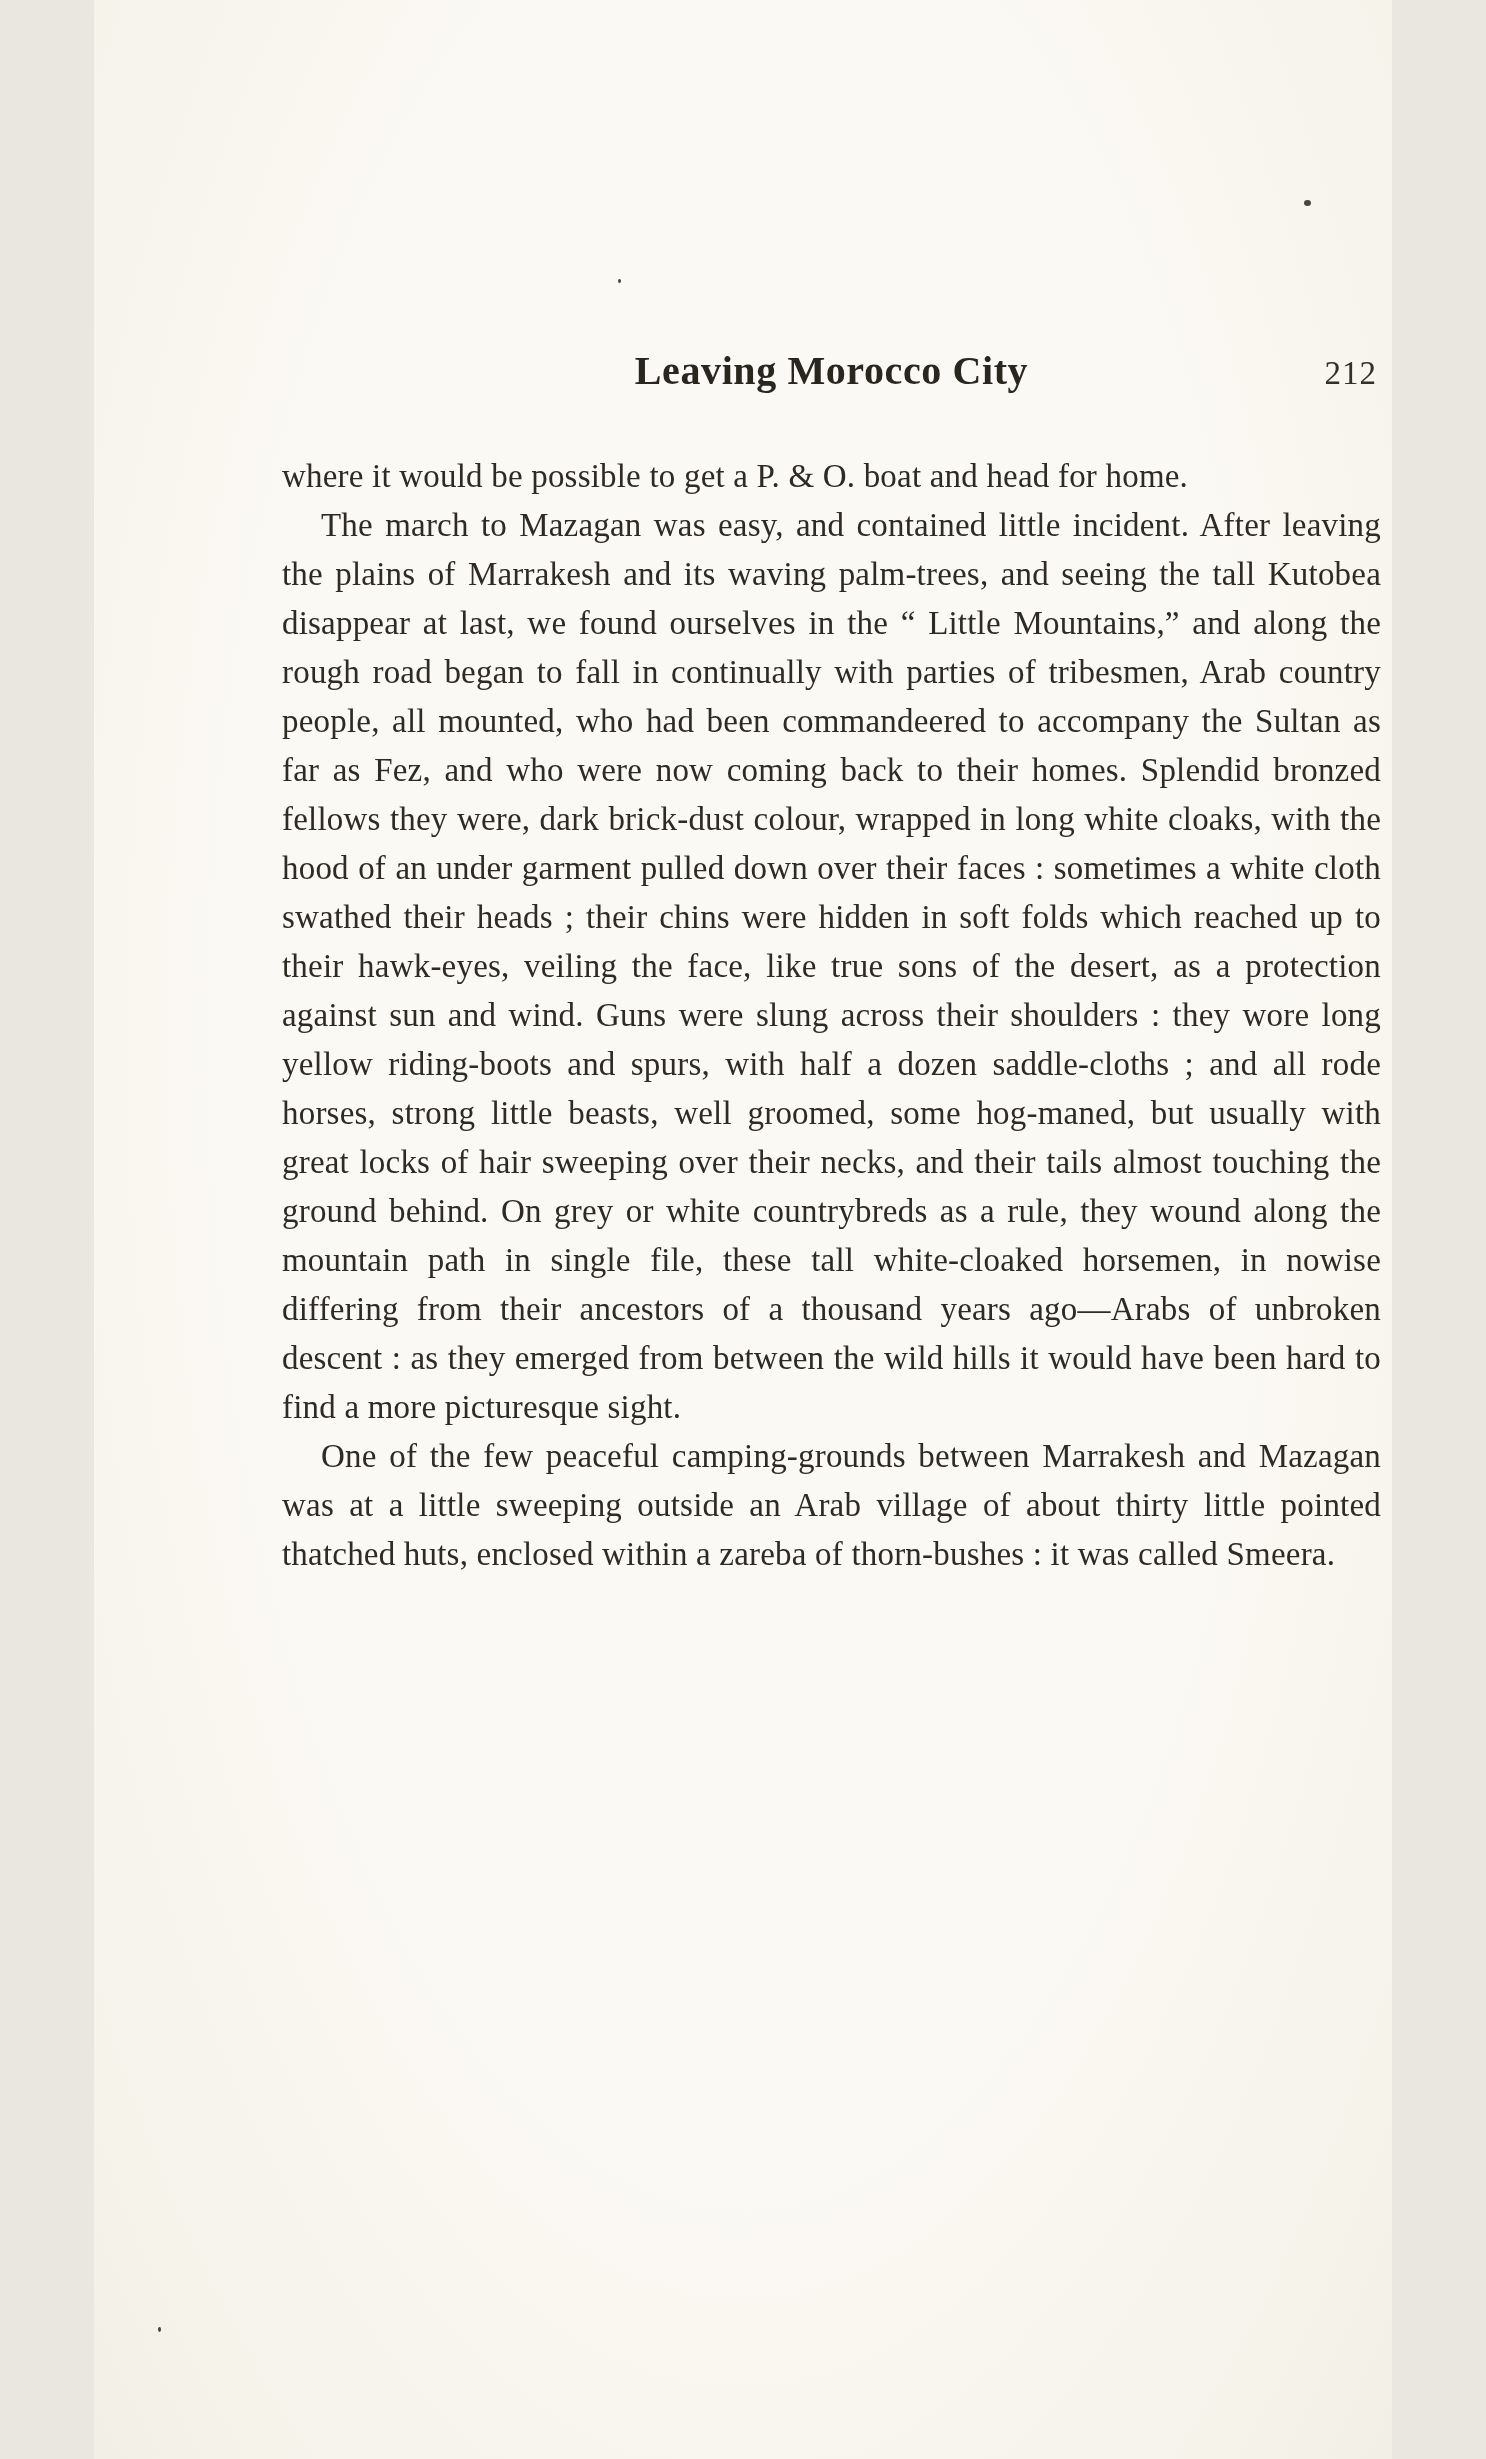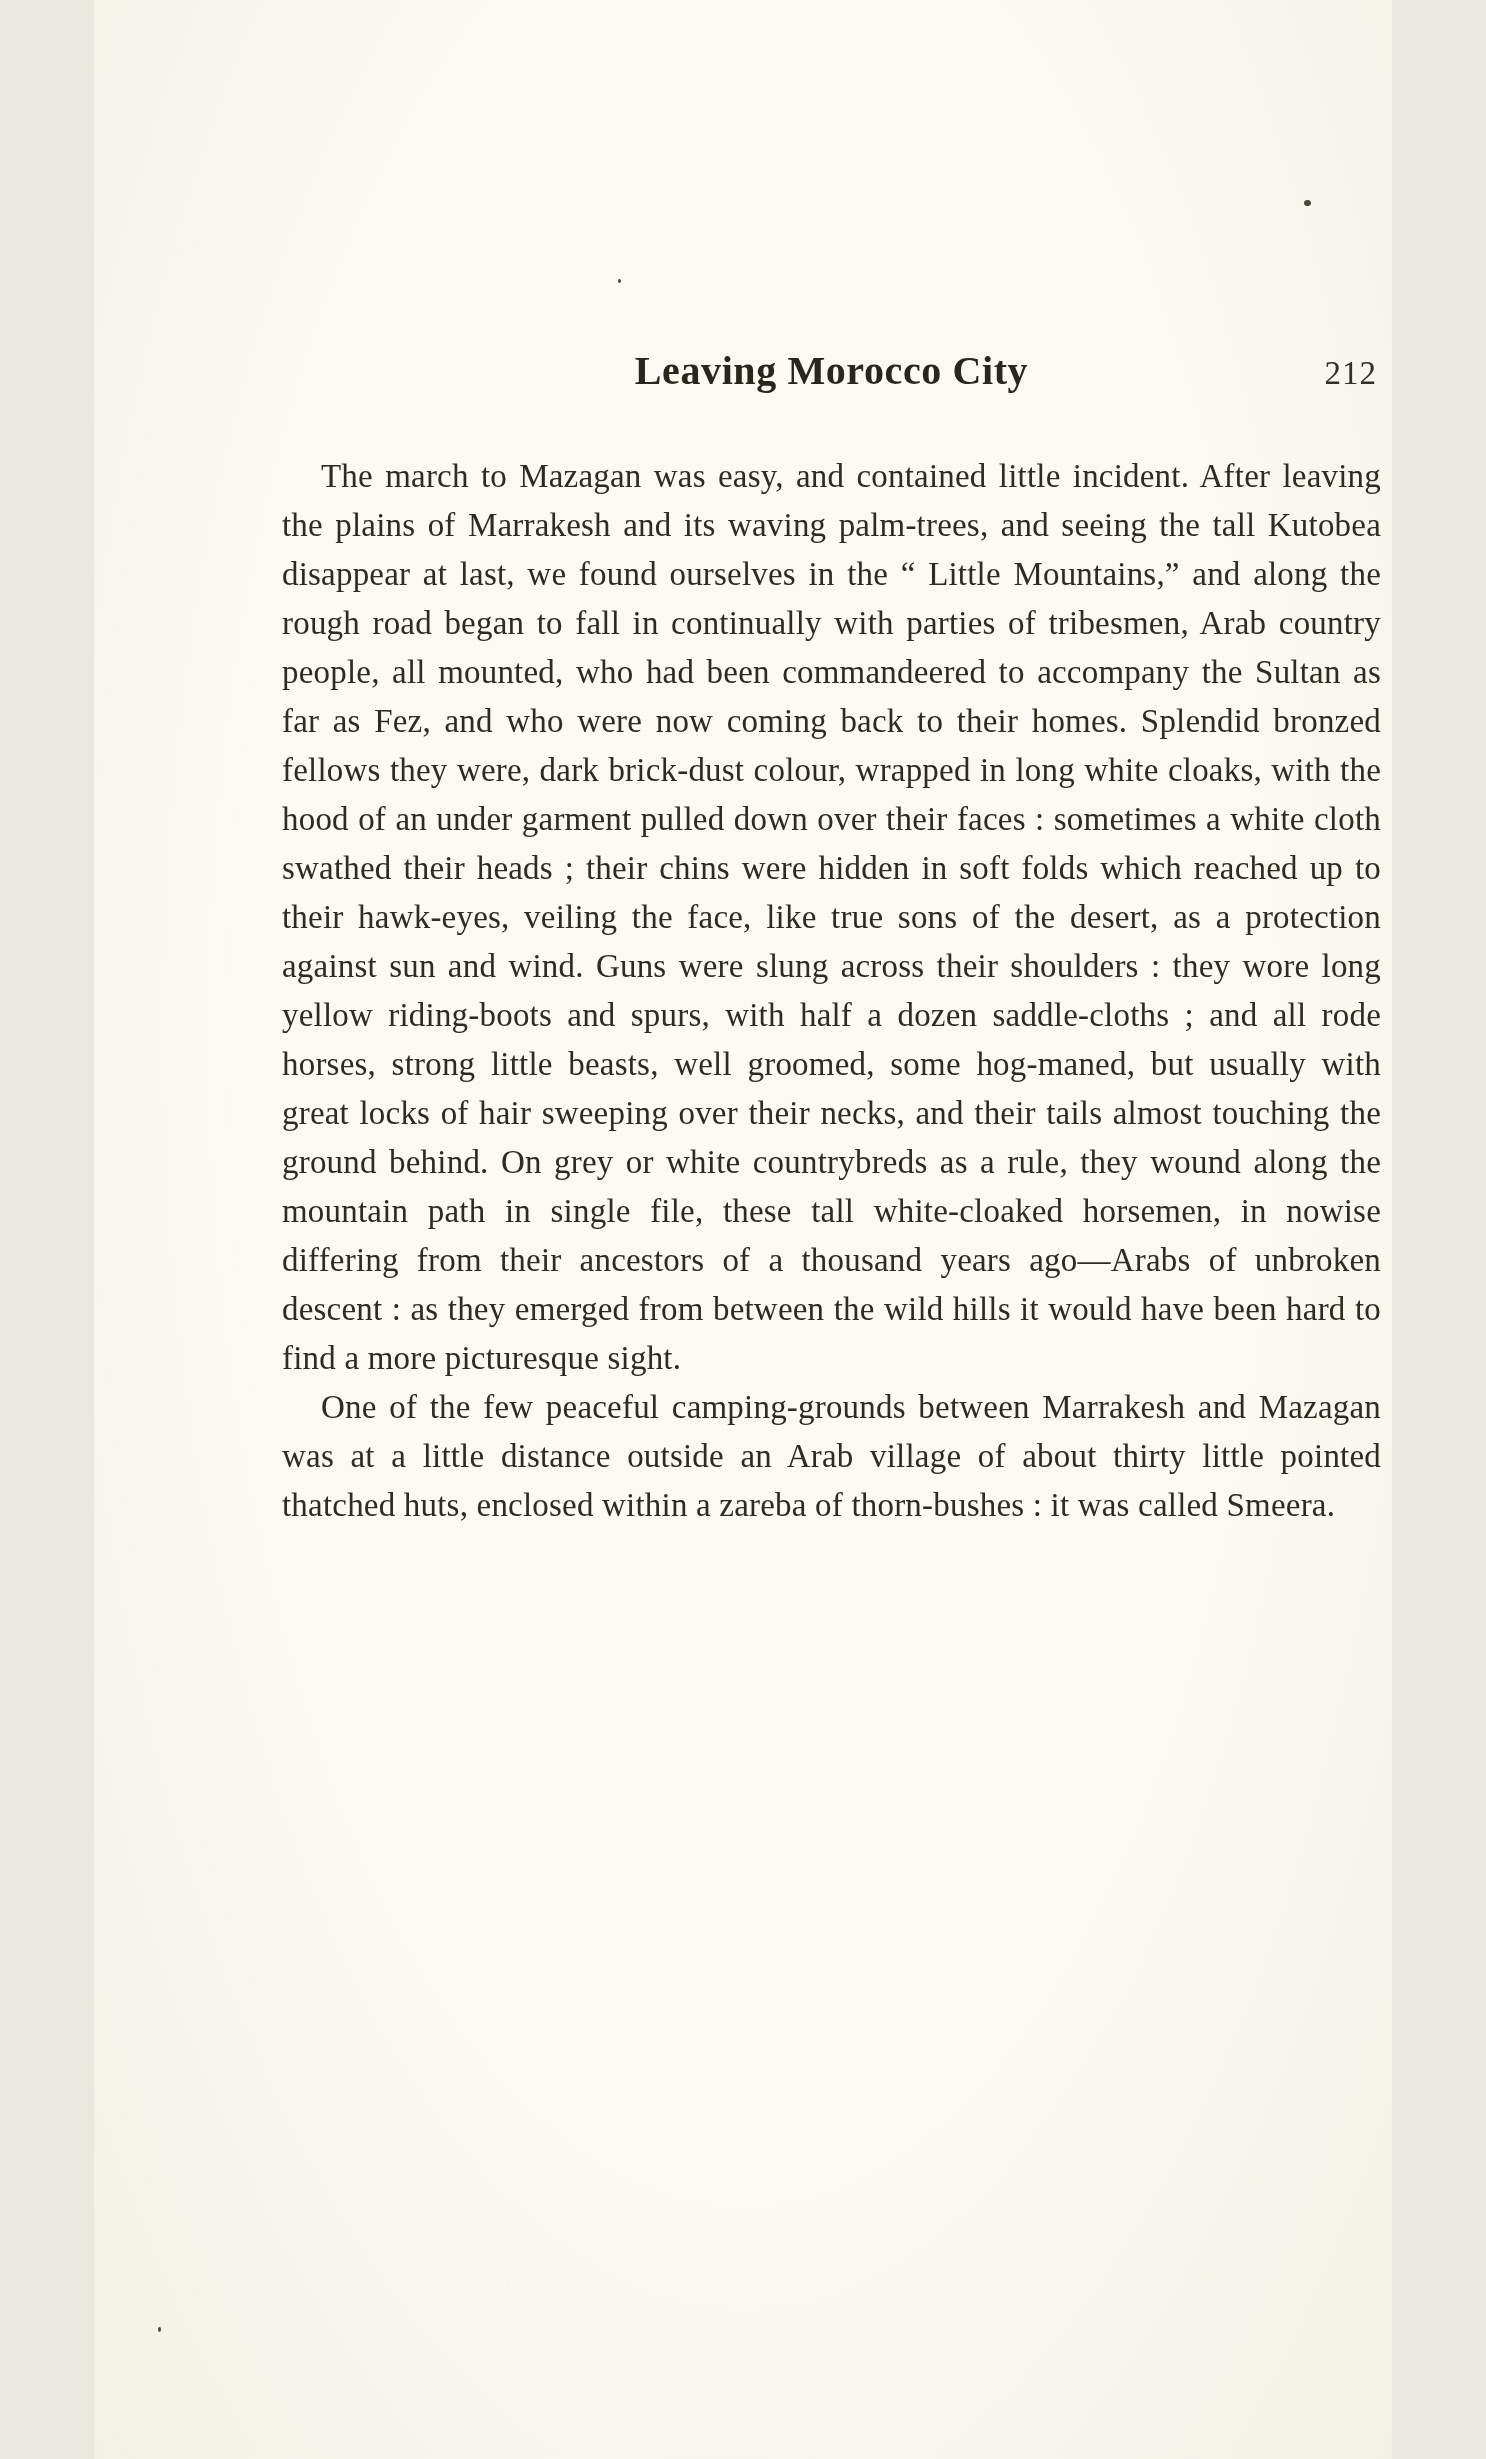--- a/index.html
+++ b/index.html
@@ -79,18 +79,19 @@
   <div class="speck s2"></div>
   <div class="speck s3"></div>
   <div class="speck s4"></div>
 
   <div class="content">
     <div class="header">
       <div class="title">Leaving Morocco City</div>
       <div class="page-number">212</div>
     </div>
     <div class="body-text">
+        <p class="para">where it would be possible to get a P. &amp; O. boat and head for home.</p>
         <p class="para indent">The march to Mazagan was easy, and contained little incident.  After leaving the plains of Marrakesh and its waving palm-trees, and seeing the tall Kutobea disappear at last, we found ourselves in the “ Little Mountains,” and along the rough road began to fall in continually with parties of tribesmen, Arab country people, all mounted, who had been commandeered to accompany the Sultan as far as Fez, and who were now coming back to their homes.  Splendid bronzed fellows they were, dark brick-dust colour, wrapped in long white cloaks, with the hood of an under garment pulled down over their faces : sometimes a white cloth swathed their heads ; their chins were hidden in soft folds which reached up to their hawk-eyes, veiling the face, like true sons of the desert, as a protection against sun and wind.  Guns were slung across their shoulders : they wore long yellow riding-boots and spurs, with half a dozen saddle-cloths ; and all rode horses, strong little beasts, well groomed, some hog-maned, but usually with great locks of hair sweeping over their necks, and their tails almost touching the ground behind.  On grey or white countrybreds as a rule, they wound along the mountain path in single file, these tall white-cloaked horsemen, in nowise differing from their ancestors of a thousand years ago—Arabs of unbroken descent : as they emerged from between the wild hills it would have been hard to find a more picturesque sight.</p>
-        <p class="para indent">One of the few peaceful camping-grounds between Marrakesh and Mazagan was at a little distance outside an Arab village of about thirty little pointed thatched huts, enclosed within a zareba of thorn-bushes : it was called Smeera.</p>
+        <p class="para indent">One of the few peaceful camping-grounds between Marrakesh and Mazagan was at a little sweeping outside an Arab village of about thirty little pointed thatched huts, enclosed within a zareba of thorn-bushes : it was called Smeera.</p>
       </div>
   </div>
 </div>
 
 
 </body></html>

